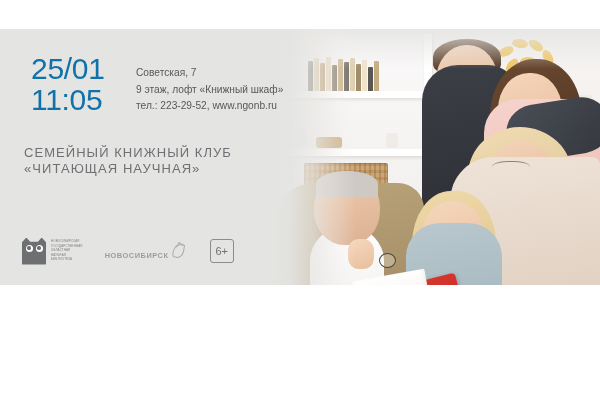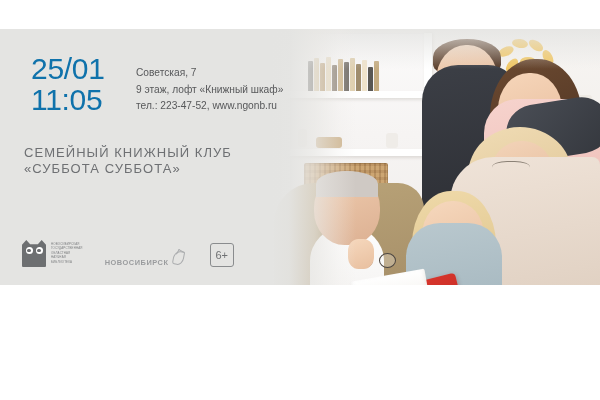--- a/index.html
+++ b/index.html
@@ -332,21 +332,21 @@
     font-weight: 700;
     letter-spacing: -0.1px;
     white-space: pre;
   }
 
   
   .footer {
     position: absolute;
     left: 22px; bottom: 18px;
     display: flex;
-    align-items: flex-end;
+    align-items: center;
     gap: 0;
     height: 32px;
   }
 
   .lib-logo {
     display: flex;
     align-items: center;
     gap: 5px;
   }
   .owl {
@@ -541,26 +541,26 @@
     </div>
 
     <div class="datetime">
       <div>25/01</div>
       <div>11:05</div>
     </div>
 
     <div class="venue">
       <div>Советская, 7</div>
       <div>9 этаж, лофт «Книжный шкаф»</div>
-      <div>тел.: 223-47-52, www.ngonb.ru</div>
+      <div>тел.: 223-29-52, www.ngonb.ru</div>
     </div>
 
     <div class="club">
       <div>СЕМЕЙНЫЙ КНИЖНЫЙ КЛУБ</div>
-      <div>«СУББОТА СУББОТА»</div>
+      <div>«ЧИТАЮЩАЯ НАУЧНАЯ»</div>
     </div>
 
 
     <div class="footer">
 
       <div class="lib-logo">
         <div class="owl">
           <span class="eye l"></span>
           <span class="eye r"></span>
         </div>

